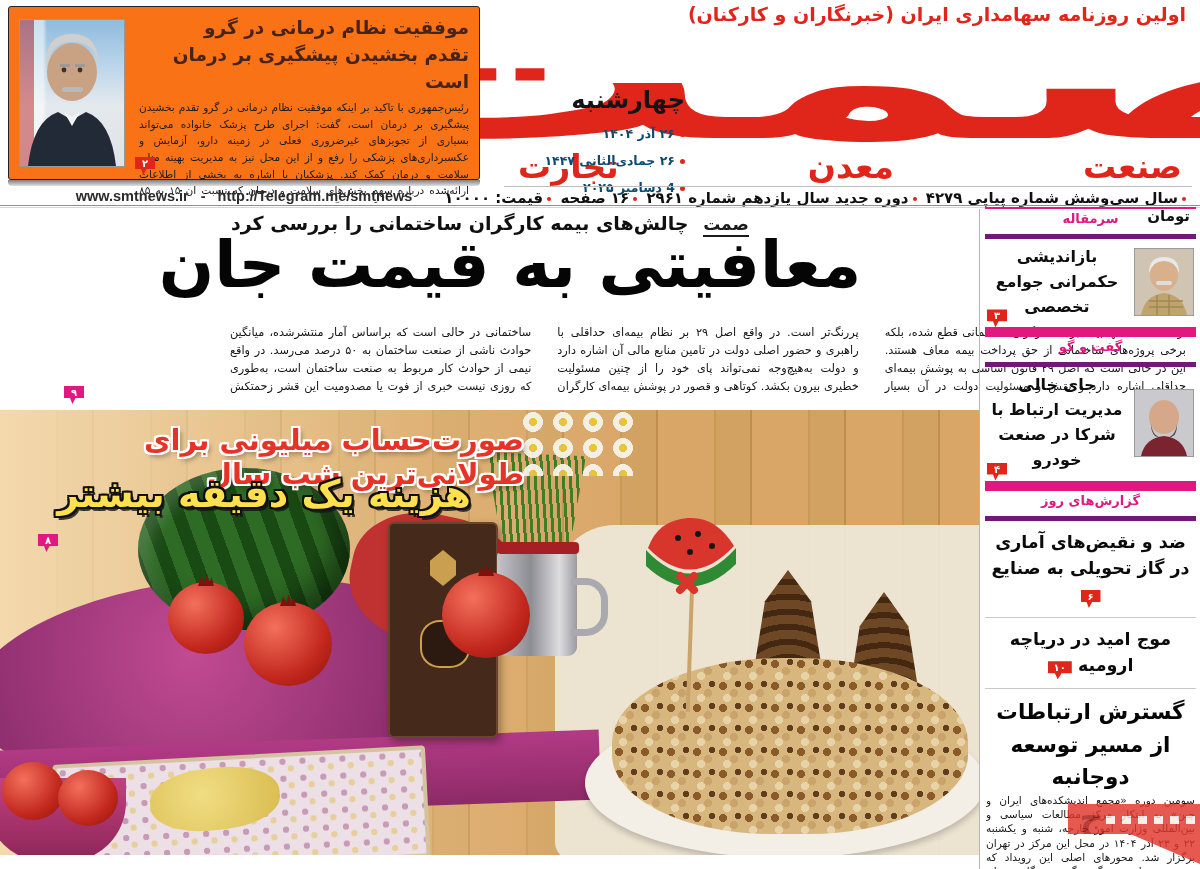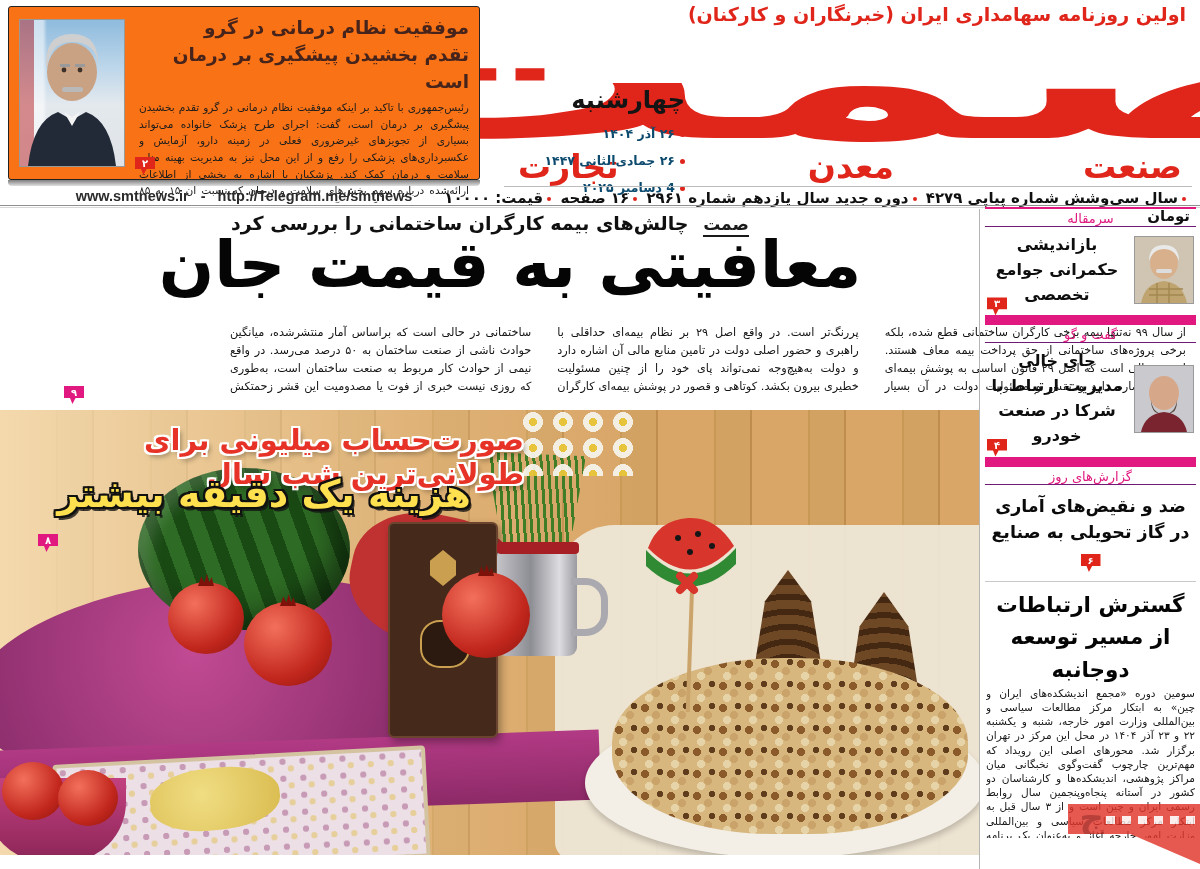--- a/index.html
+++ b/index.html
@@ -128,22 +128,22 @@
         font-size:29px;font-weight:bold;color:#e63227;
         text-shadow:-2px 0 #fff,2px 0 #fff,0 -2px #fff,0 2px #fff,-2px -2px #fff,2px 2px #fff,2px -2px #fff,-2px 2px #fff,3px 4px 5px rgba(0,0,0,.35);}
   .cap2{position:absolute;top:62px;left:44px;width:440px;text-align:center;z-index:4;
         font-size:38px;font-weight:bold;color:#ffe14f;
         text-shadow:-2px 0 #111,2px 0 #111,0 -2px #111,0 2px #111,-2px -2px #111,2px 2px #111,2px -2px #111,-2px 2px #111,3px 4px 0 rgba(20,20,20,.8);}
   .badge-photo{position:absolute;top:124px;left:38px;z-index:4;}
 
   
   .vsep{position:absolute;top:209px;left:979px;width:1px;height:660px;background:#b5b5b5;}
   .sidebar{position:absolute;top:207px;left:985px;width:211px;height:662px;overflow:hidden;}
-  .sec-h{height:20px;line-height:19px;text-align:center;color:var(--magenta);font-weight:normal;font-size:13px;
-         border-top:2px solid var(--magenta);border-bottom:1px solid #701a75;box-sizing:border-box;}
+  .sec-h{height:32px;line-height:19px;text-align:center;color:var(--magenta);font-weight:bold;font-size:13px;
+         border-top:2px solid var(--magenta);border-bottom:5px solid #701a75;box-sizing:border-box;}
   .sb-item{position:relative;padding:6px 2px 8px;}
   .sb-row{display:flex;gap:7px;align-items:center;}
   .sb-photo{width:58px;height:66px;flex:none;border:1px solid #9a9a9a;background:#d8d2c6;}
   .sb-title{flex:1;text-align:center;font-size:16px;font-weight:bold;color:#0e0e0e;line-height:1.55;}
   .sb-item .badge{position:absolute;left:2px;bottom:0;}
   .sb-bar{height:8px;background:var(--magenta);}
   .sb-text-item{position:relative;padding:8px 2px 9px;border-bottom:1px solid #c9c9c9;
                 text-align:center;font-size:17.5px;font-weight:bold;line-height:1.5;color:#0b0b0b;}
   .sb-feature{position:relative;padding:7px 1px 0;height:250px;}
   .sb-feature-h{text-align:center;font-size:21.5px;font-weight:bold;color:#050505;line-height:1.5;}
@@ -308,20 +308,24 @@
       </div>
       <span class="badge">۴</span>
     </div>
     <div class="sb-bar"></div>
 
     <div class="sec-h">گزارش‌های روز</div>
     <div class="sb-text-item">
       <span>ضد و نقیض‌های آماری در گاز تحویلی به صنایع</span>
       <span class="badge">۶</span>
     </div>
+    <div class="sb-text-item">
+      <span>موج امید در دریاچه ارومیه</span>
+      <span class="badge">۱۰</span>
+    </div>
 
     <div class="sb-feature">
       <div class="sb-feature-h">
         <span>گسترش ارتباطات</span><br>
         <span>از مسیر توسعه دوجانبه</span>
       </div>
       <div class="sb-feature-body">سومین دوره «مجمع اندیشکده‌های ایران و چین» به ابتکار مرکز مطالعات سیاسی و بین‌المللی وزارت امور خارجه، شنبه و یکشنبه ۲۲ و ۲۳ آذر ۱۴۰۴ در محل این مرکز در تهران برگزار شد. محورهای اصلی این رویداد که مهم‌ترین چارچوب گفت‌وگوی نخبگانی میان مراکز پژوهشی، اندیشکده‌ها و کارشناسان دو کشور در آستانه پنجاه‌وپنجمین سال روابط رسمی ایران و چین است و از ۳ سال قبل به ابتکار مرکز مطالعات سیاسی و بین‌المللی وزارت امور خارجه آغاز و به‌عنوان یک برنامه ثابت در تقویم روابط دوجانبه تثبیت شده، هم‌افزایی ابتکارات جهانی روسای جمهور دو کشور، بررسی روندهای ژئوپلتیکی غرب آسیا، ظرفیت‌های جدید همکاری اقتصادی و فناورانه، انرژی، سرمایه‌گذاری، امنیت غذایی و اتصال‌پذیری کریدورها است.</div>
 
     </div>
   </div>

